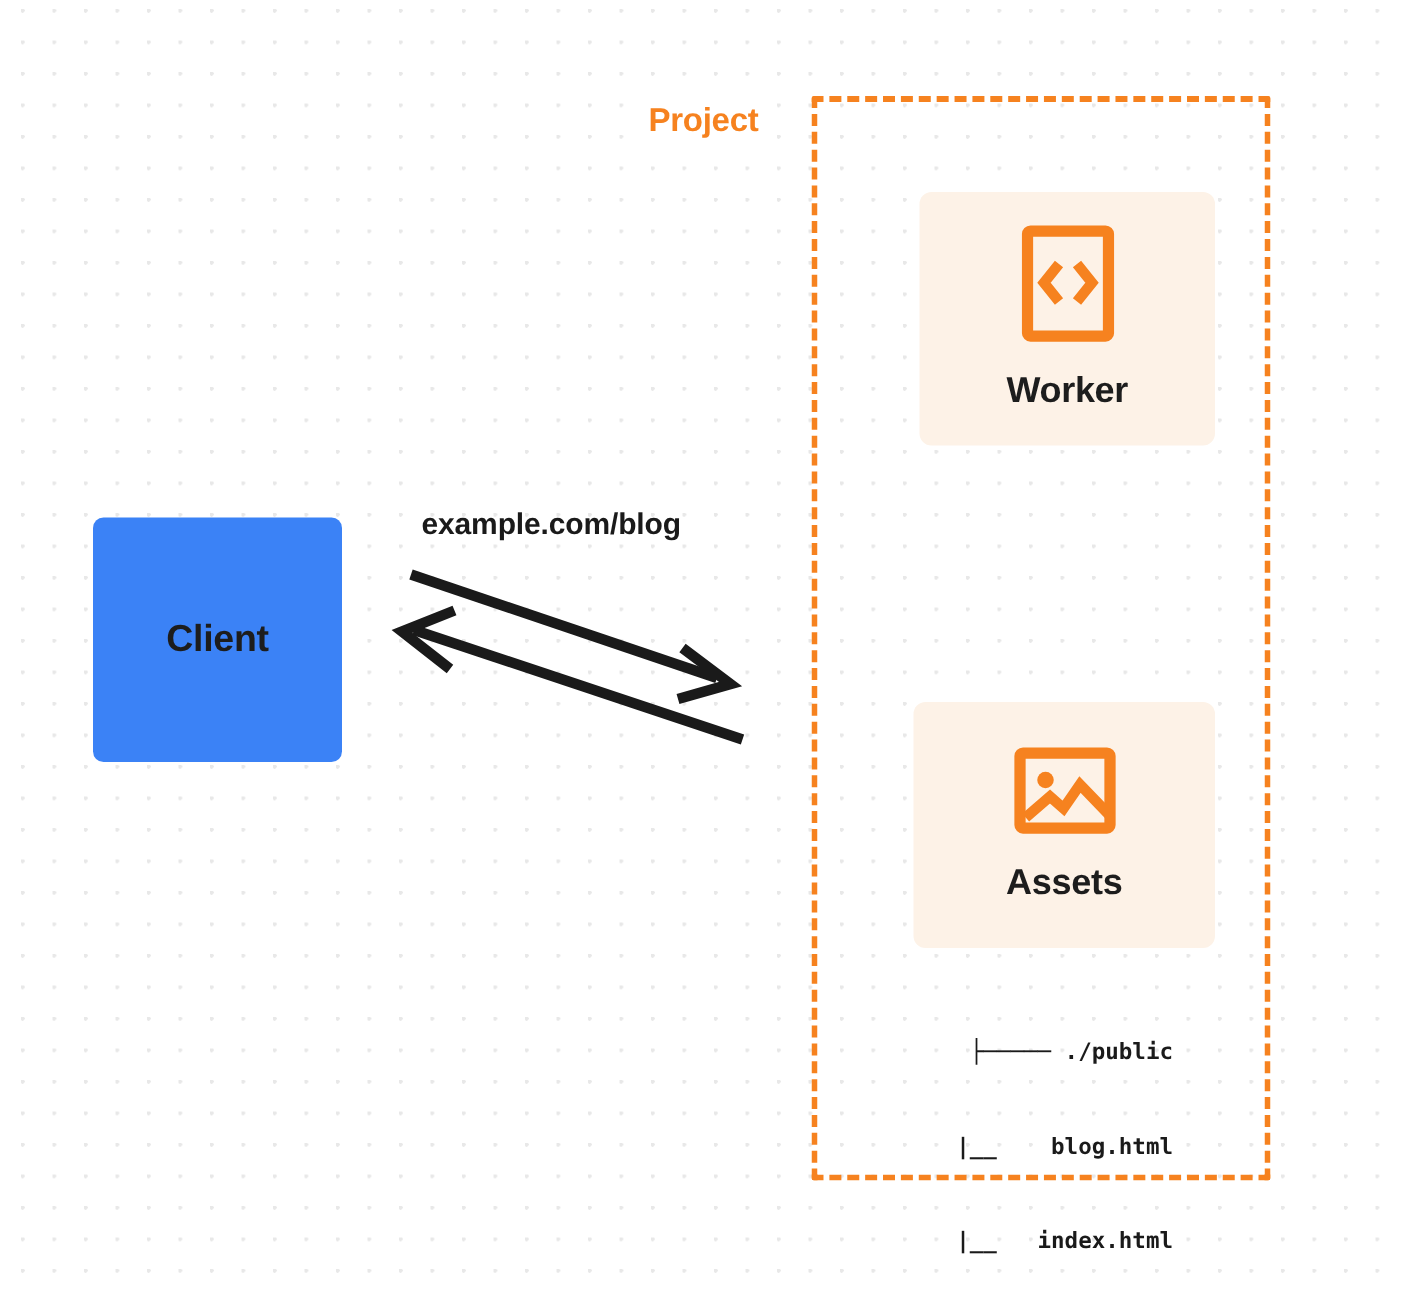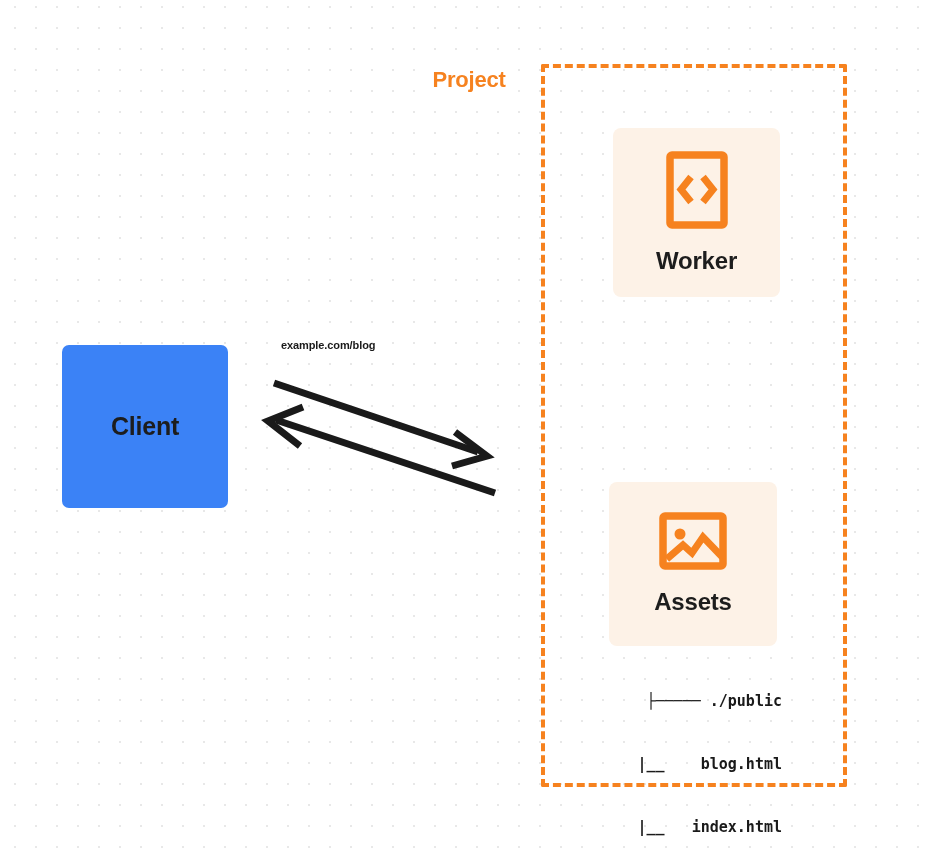--- a/index.html
+++ b/index.html
@@ -48,21 +48,21 @@
     position: absolute;
     left: 0; top: 0;
     width: 938px; height: 860px;
     pointer-events: none;
   }
 
   
   #request-label {
     position: absolute;
     left: 281px; top: 339px;
-    font-size: 11px;
+    font-size: 20px;
     font-weight: 700;
     color: #1A1A1A;
     letter-spacing: -0.1px;
     white-space: nowrap;
   }
 
   
   #project-container {
     position: absolute;
     left: 541px; top: 64px;
@@ -90,25 +90,25 @@
     position: absolute;
     background: #FDF2E7;
     border-radius: 8px;
     display: flex;
     flex-direction: column;
     align-items: center;
     justify-content: center;
   }
   #worker-card {
     left: 613px; top: 128px;
-    width: 167px; height: 169px;
+    width: 197px; height: 169px;
   }
   #assets-card {
-    left: 609px; top: 482px;
-    width: 168px; height: 164px;
+    left: 609px; top: 468px;
+    width: 201px; height: 164px;
   }
   .service-icon {
     display: block;
     margin-bottom: 14px;
   }
   .service-name {
     font-size: 24px;
     font-weight: 700;
     color: #1D1D1D;
     letter-spacing: -0.2px;

